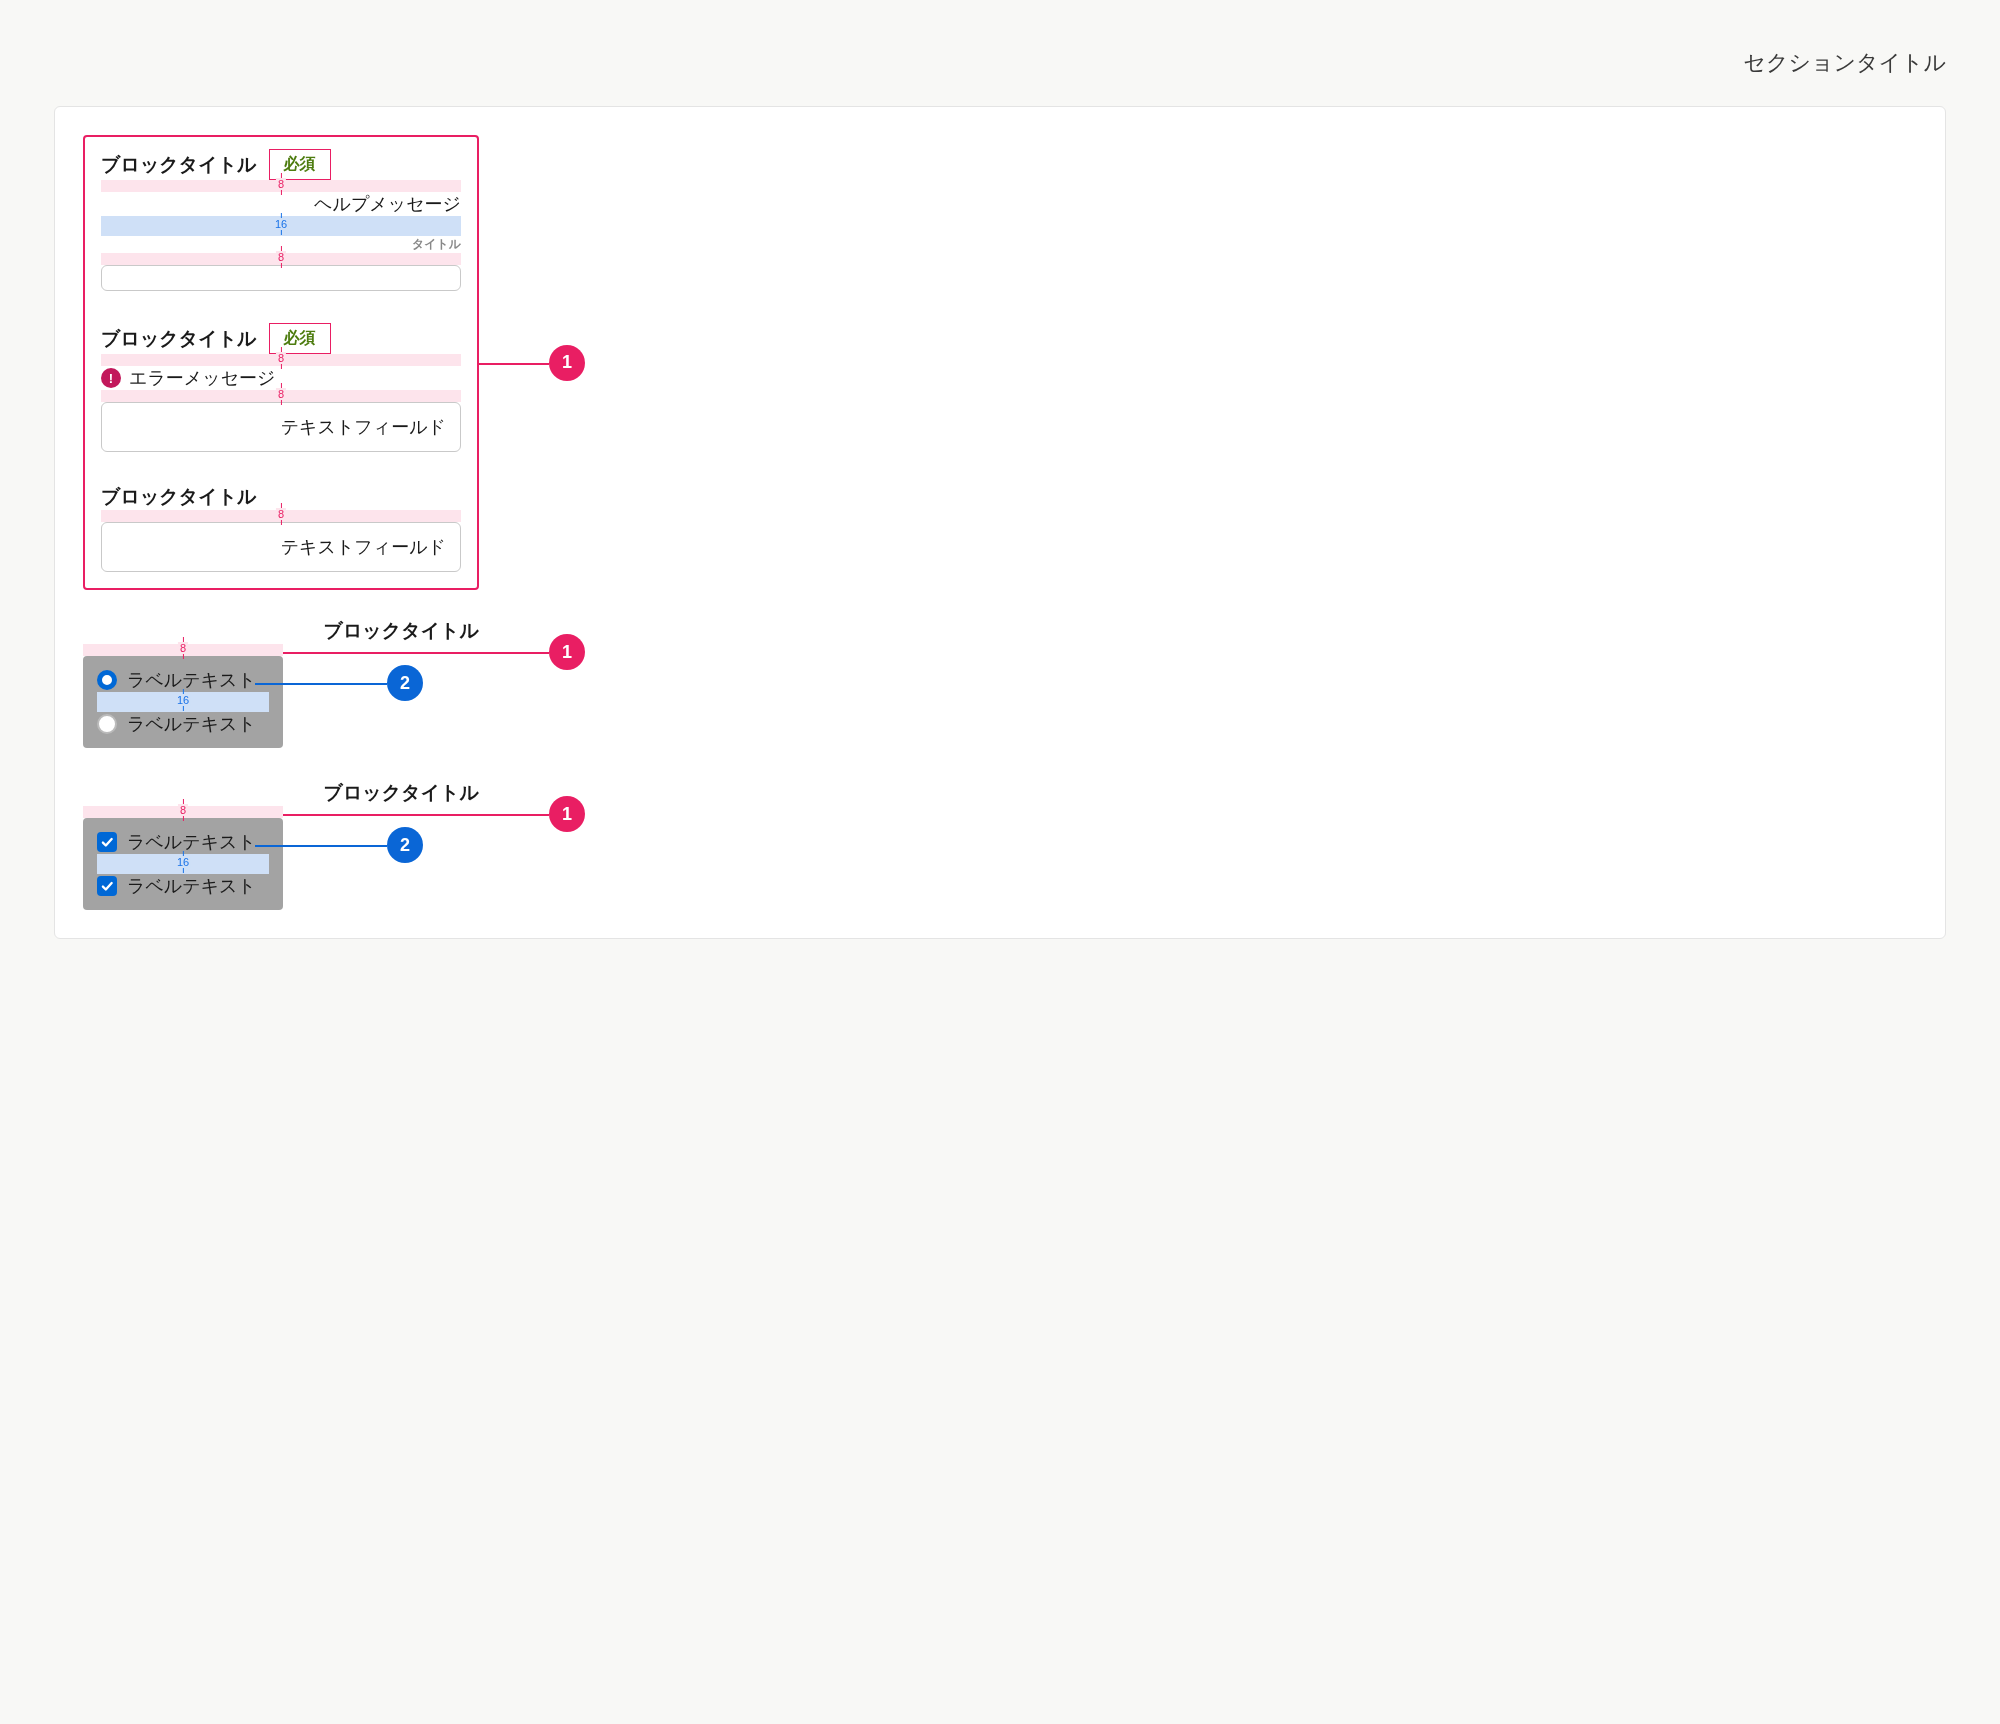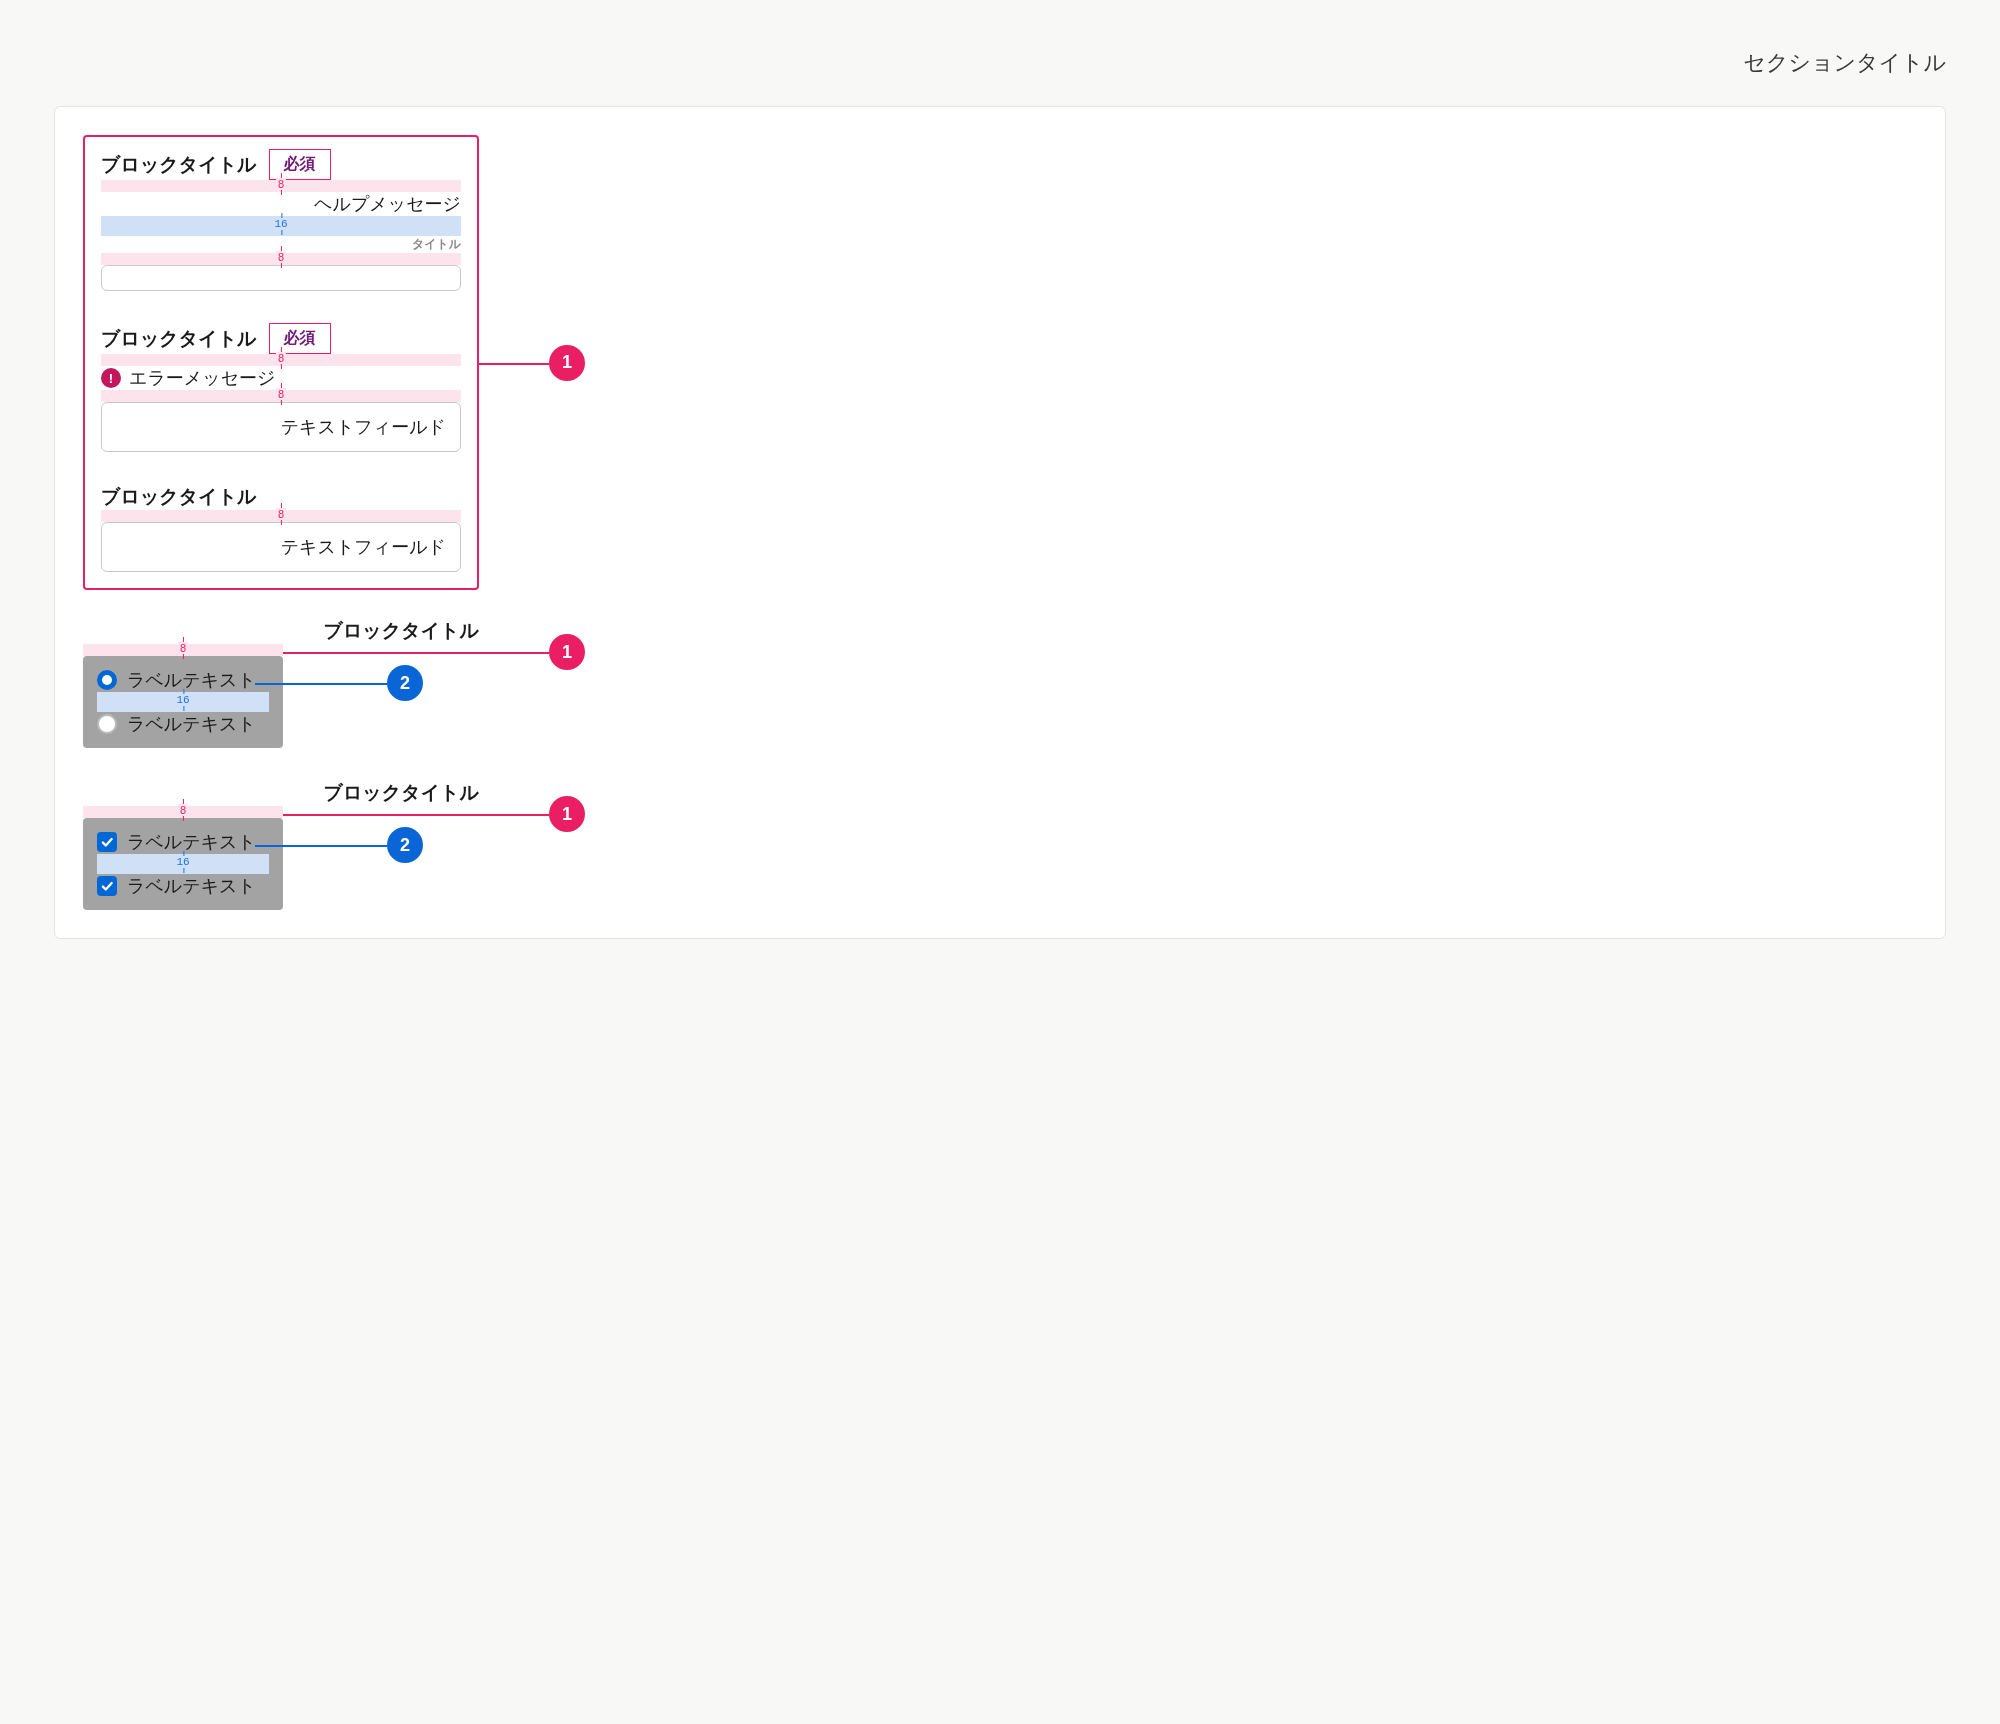--- a/index.html
+++ b/index.html
@@ -10,27 +10,27 @@
 .card { background: #fff; border: 1px solid #e4e4e4; border-radius: 6px; padding: 28px; position: relative; margin-top: 28px; }
 
 .pink-frame { border: 2px solid #e91e63; border-radius: 4px; padding: 12px 16px 16px; margin-bottom: 28px; position: relative; width: 396px; }
 
 .block { position: relative; }
 .block + .block { margin-top: 32px; }
 .ublock + .ublock { margin-top: 32px; }
 
 .row-title { display: flex; align-items: center; gap: 12px; }
 .block-title { font-size: 19px; font-weight: bold; color: #1a1a1a; }
-.badge-req { border: 1px solid #e91e63; color: #701a75; font-size: 16px; font-weight: bold; padding: 4px 14px; }
+.badge-req { border: 1px solid #e91e63; color: #4d7c0f; font-size: 16px; font-weight: bold; padding: 4px 14px; }
 
 .spacer { position: relative; height: 12px; }
 .spacer.s8 { height: 12px; }
 .spacer.s16 { height: 20px; }
 .spacer.pink { background: #fde4ec; }
-.spacer.blue { background: #cfe0f7; font-family: Liberation Mono, monospace; }
+.spacer.blue { background: #cfe0f7; }
 .spacer .lbl { position: absolute; left: 50%; transform: translateX(-50%); font-size: 11px; top: 50%; margin-top: -8px; background: inherit; padding: 0 2px; }
 .spacer.pink .lbl { color: #e91e63; }
 .spacer.blue .lbl { color: #1a73e8; }
 .spacer .lbl::before, .spacer .lbl::after { content:""; position:absolute; left:50%; width:1px; height:5px; background: currentColor; }
 .spacer .lbl::before { top:-5px; }
 .spacer .lbl::after { bottom:-5px; }
 
 .help-msg { font-size: 18px; color: #1a1a1a; }
 .sub-title { font-size: 12px; color: #888; font-weight: bold; font-family: Liberation Mono, monospace; }
 .error-row { display:flex; align-items:center; gap:8px; }

